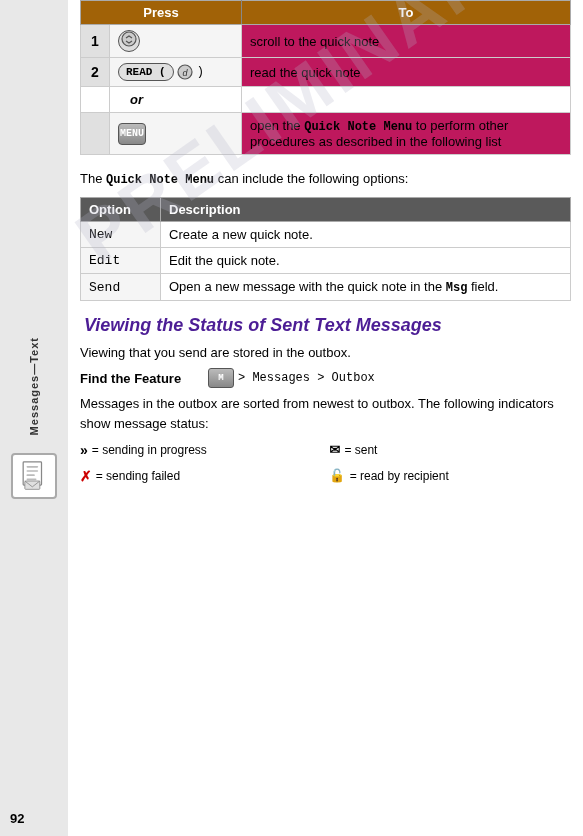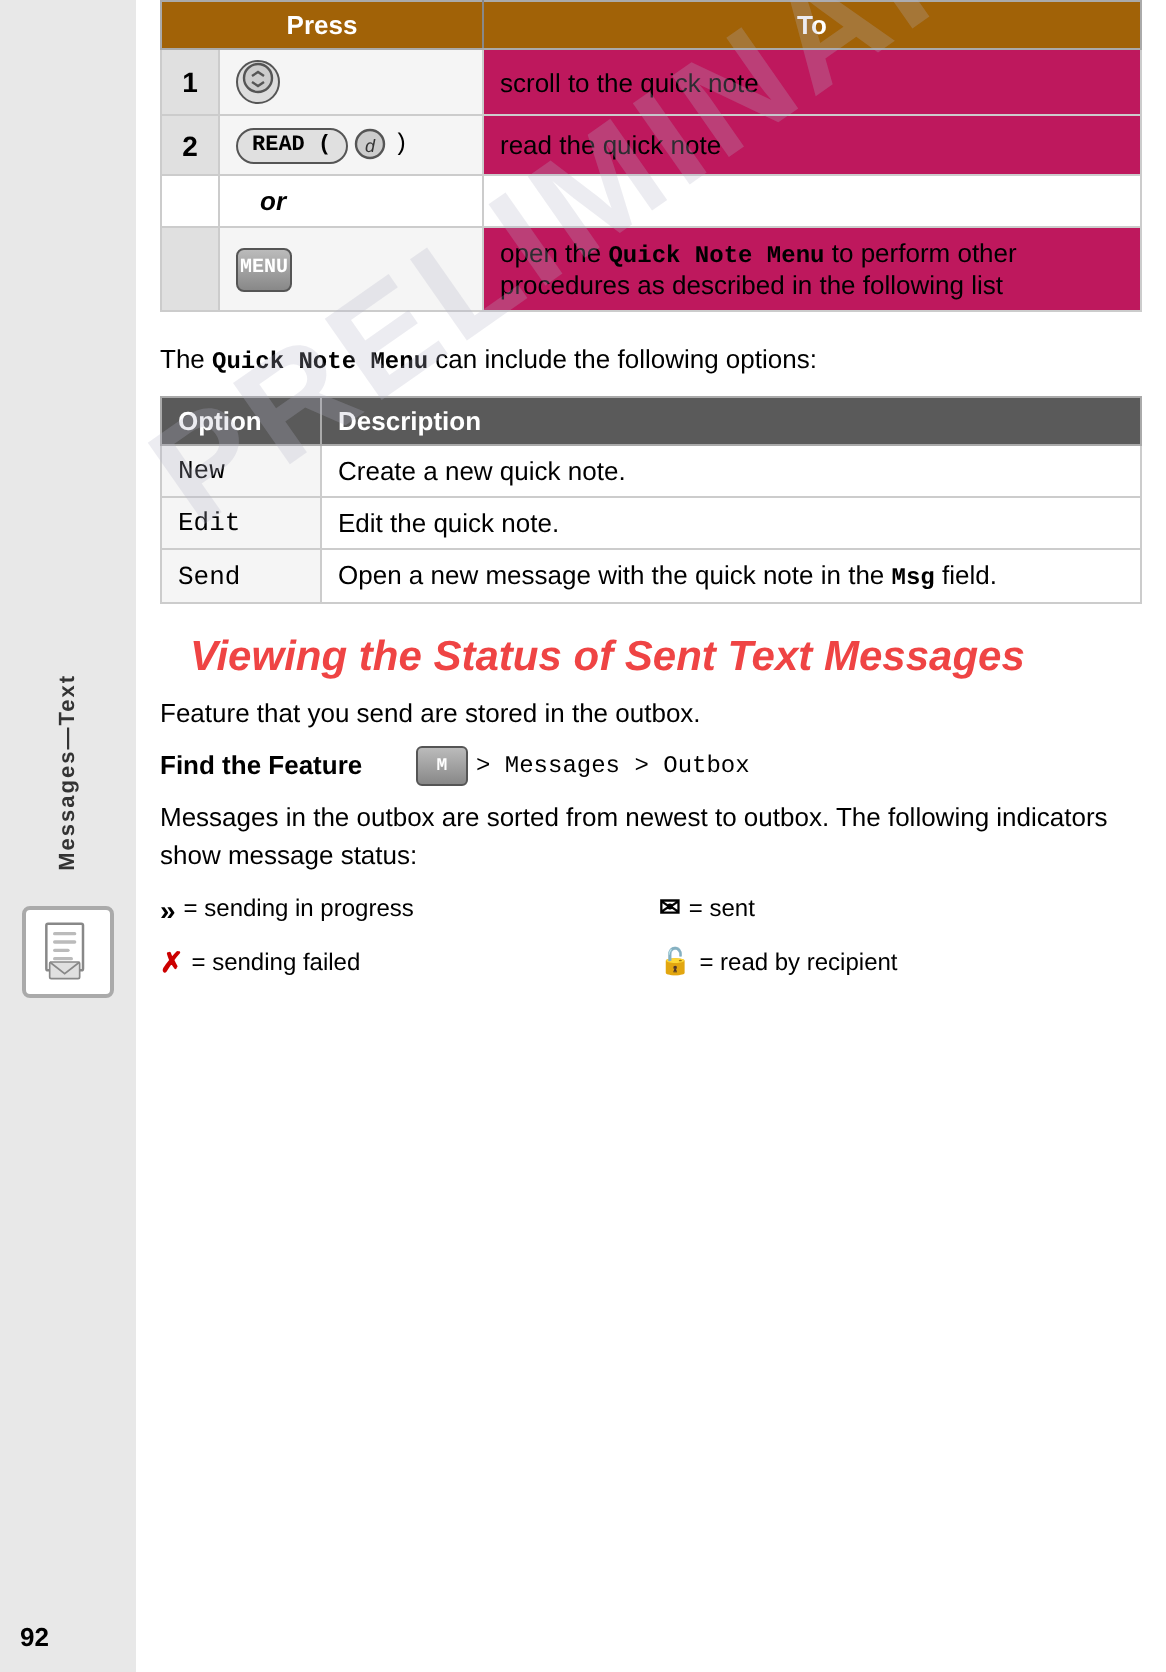--- a/index.html
+++ b/index.html
@@ -173,25 +173,25 @@
 
     
     .section-intro {
       font-size: 13px;
       margin: 8px 0 8px 0;
       line-height: 1.5;
     }
 
     
     .viewing-heading {
-      font-size: 21px;
+      font-size: 18px;
       font-weight: bold;
       font-style: italic;
-      color: #ef4444;
-      margin: 10px 0 6px 15px;
+      color: #4c1d95;
+      margin: 10px 0 6px 4px;
       line-height: 1.2;
     }
 
     
     .body-text {
       font-size: 13px;
       line-height: 1.5;
       margin-bottom: 6px;
     }
 
@@ -376,21 +376,21 @@
         <td class="opt-cell mono">Send</td>
         <td class="desc-col">
           Open a new message with the quick note in the <span class="mono bold">Msg</span> field.
         </td>
       </tr>
     </tbody>
   </table>
 
   <div class="viewing-heading">Viewing the Status of Sent Text Messages</div>
 
-  <p class="body-text">Feature that you send are stored in the outbox.</p>
+  <p class="body-text">Viewing that you send are stored in the outbox.</p>
 
   <div class="find-feature-row">
     <span class="find-feature-label">Find the Feature</span>
     <span class="find-feature-path">
       <span class="menu-icon-inline">M</span>
       <span class="mono">&gt; Messages &gt; Outbox</span>
     </span>
   </div>
 
   <p class="body-text">Messages in the outbox are sorted from newest to outbox. The following indicators show message status:</p>

